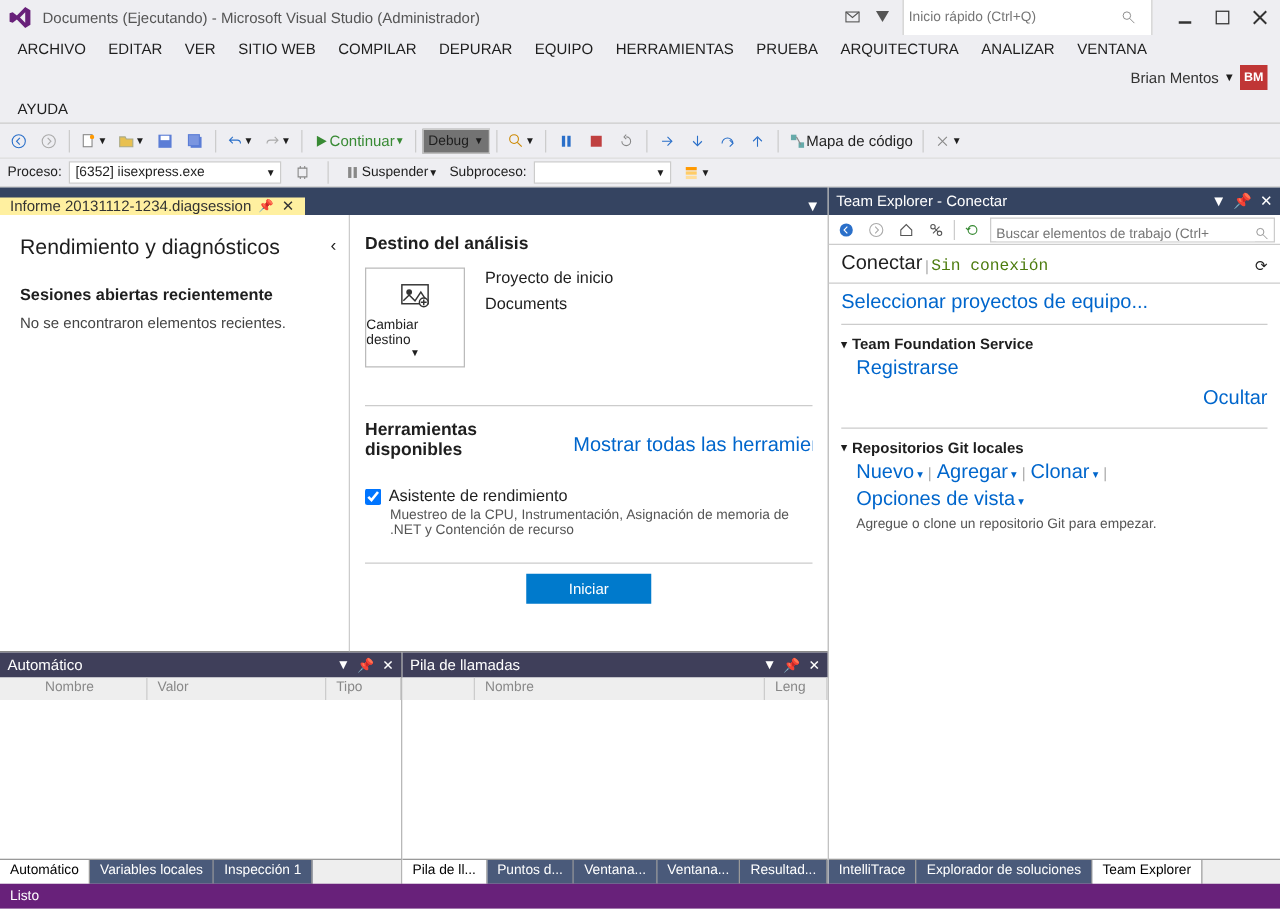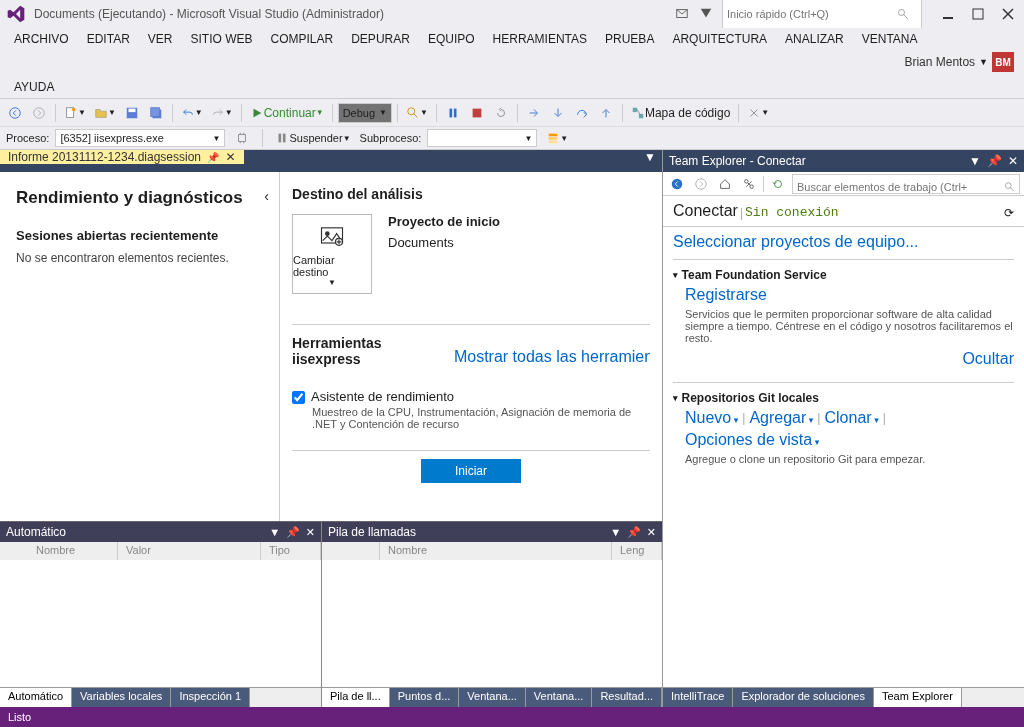--- a/index.html
+++ b/index.html
@@ -21,38 +21,38 @@
 .toolbar { height: 28px; background: #eeeef2; border-top: 1px solid #ccc; display: flex; align-items: center; padding: 0 4px; gap: 2px; white-space: nowrap; overflow: hidden; }
 .tbtn { height: 22px; min-width: 22px; display: inline-flex; align-items: center; justify-content: center; padding: 0 3px; cursor: pointer; }
 .tbtn svg { width: 14px; height: 14px; }
 .tsep { width: 1px; height: 18px; background: #ccc; margin: 0 3px; }
 .tcombo { height: 20px; border: 1px solid #ccc; background: #737373; display: inline-flex; align-items: center; padding: 0 4px; font-size: 11px; gap: 4px; }
 .tgreen { color: #388a34; }
 .toolbar2 { height: 24px; background: #eeeef2; border-top: 1px solid #ddd; border-bottom: 1px solid #ccc; display: flex; align-items: center; padding: 0 6px; gap: 6px; font-size: 11px; white-space: nowrap; }
 .proc-combo { height: 18px; border: 1px solid #ccc; background: #fff; padding: 0 4px; font-size: 11px; min-width: 170px; display: flex; align-items: center; justify-content: space-between; }
 .main-area { flex: 1; display: flex; min-height: 0; }
 .left-pane { width: 663px; display: flex; flex-direction: column; border-right: 1px solid #999; }
-.doc-tabstrip { height: 22px; background: #354461; display: flex; align-items: flex-start; }
+.doc-tabstrip { height: 22px; background: #354461; display: flex; align-items: flex-end; }
 .doc-tab { background: #fff0a0; display: flex; align-items: center; padding: 0 8px; gap: 6px; font-size: 12px; color: #333; }
 .doc-tab .pin { font-size: 10px; }
 .doc-tab .close { font-size: 12px; cursor: pointer; }
 .doc-tabstrip-right { margin-left: auto; display: flex; align-items: center; gap: 6px; padding-right: 6px; color: #fff; }
 .doc-body { flex: 1; background: #fff; display: flex; min-height: 0; }
 .perf-left { width: 280px; border-right: 1px solid #ccc; padding: 16px; position: relative; }
-.perf-left h2 { font-size: 17px; font-weight: 700; margin-bottom: 18px; }
+.perf-left h2 { font-size: 17px; font-weight: 400; margin-bottom: 18px; }
 .perf-left .collapse { position: absolute; top: 16px; right: 10px; font-size: 14px; cursor: pointer; }
 .perf-left h3 { font-size: 13px; font-weight: 600; margin-top: 20px; margin-bottom: 8px; }
 .perf-left p { font-size: 12px; color: #444; }
 .perf-right { flex: 1; padding: 14px 12px; overflow: hidden; }
 .perf-right h3 { font-size: 14px; font-weight: 600; margin-bottom: 12px; }
 .dest-row { display: flex; gap: 16px; margin-bottom: 30px; }
 .dest-box { width: 80px; height: 80px; border: 1px solid #bbb; display: flex; flex-direction: column; align-items: center; justify-content: center; font-size: 11px; cursor: pointer; }
 .dest-box svg { width: 28px; height: 28px; margin-bottom: 4px; }
 .dest-info { font-size: 13px; }
-.dest-info .proj-title { font-weight: 700; margin-bottom: 6px; }
+.dest-info .proj-title { font-weight: 400; margin-bottom: 6px; }
 .hrline { border-top: 1px solid #ccc; margin: 16px 0 10px; }
 .tools-header { display: flex; align-items: center; gap: 18px; }
 .tools-header h3 { font-size: 14px; font-weight: 600; }
 .link { color: #0066cc; cursor: pointer; font-size: 16px; }
 .tool-item { margin-top: 10px; display: flex; align-items: flex-start; gap: 6px; }
 .tool-item input[type=checkbox] { margin-top: 2px; }
 .tool-item .tname { font-size: 13px; }
 .tool-desc { font-size: 11px; color: #555; margin-left: 20px; margin-top: 2px; }
 .start-btn-row { margin-top: 20px; border-top: 1px solid #ccc; padding-top: 8px; display: flex; justify-content: center; }
 .start-btn { background: #007acc; color: #fff; border: none; padding: 5px 34px; font-size: 12px; cursor: pointer; }
@@ -359,21 +359,21 @@
             <span>Cambiar destino</span>
             <span class="chev">▼</span>
           </div>
           <div class="dest-info">
             <div class="proj-title">Proyecto de inicio</div>
             <div>Documents</div>
           </div>
         </div>
         <div class="hrline"></div>
         <div class="tools-header">
-          <h3>Herramientas iisexpress</h3>
+          <h3>Herramientas disponibles</h3>
           <span class="link" style="white-space:nowrap;overflow:hidden">Mostrar todas las herramientas</span>
         </div>
         <div class="tool-item">
           <input type="checkbox" checked="" style="">
           <span class="tname">Asistente de rendimiento</span>
         </div>
         <div class="tool-desc">Muestreo de la CPU, Instrumentación, Asignación de memoria de .NET y Contención de recurso</div>
         <div class="start-btn-row">
           <button class="start-btn">Iniciar</button>
         </div>
@@ -480,21 +480,20 @@
       <span style="color:#aaa">|</span>
       <span class="off">Sin conexión</span>
       <span style="margin-left:auto;cursor:pointer">⟳</span>
     </div>
     <div class="te-body">
       <div><span class="link">Seleccionar proyectos de equipo...</span></div>
       <div style="border-top:1px solid #ccc;margin:8px 0"></div>
       <div class="te-section">
         <div class="te-section-title">Team Foundation Service</div>
         <div style="margin-left:12px"><span class="link">Registrarse</span></div>
-        <div class="te-desc">Servicios que le permiten proporcionar software de alta calidad siempre a tiempo. Céntrese en el código y nosotros facilitaremos el resto.</div>
         <div class="te-right-link"><span class="link">Ocultar</span></div>
       </div>
       <div style="border-top:1px solid #ccc;margin:4px 0 8px"></div>
       <div class="te-section">
         <div class="te-section-title">Repositorios Git locales</div>
         <div class="te-links">
           <span class="link">Nuevo</span>
             <span class="sep">|</span>
           <span class="link">Agregar</span>
             <span class="sep">|</span>

